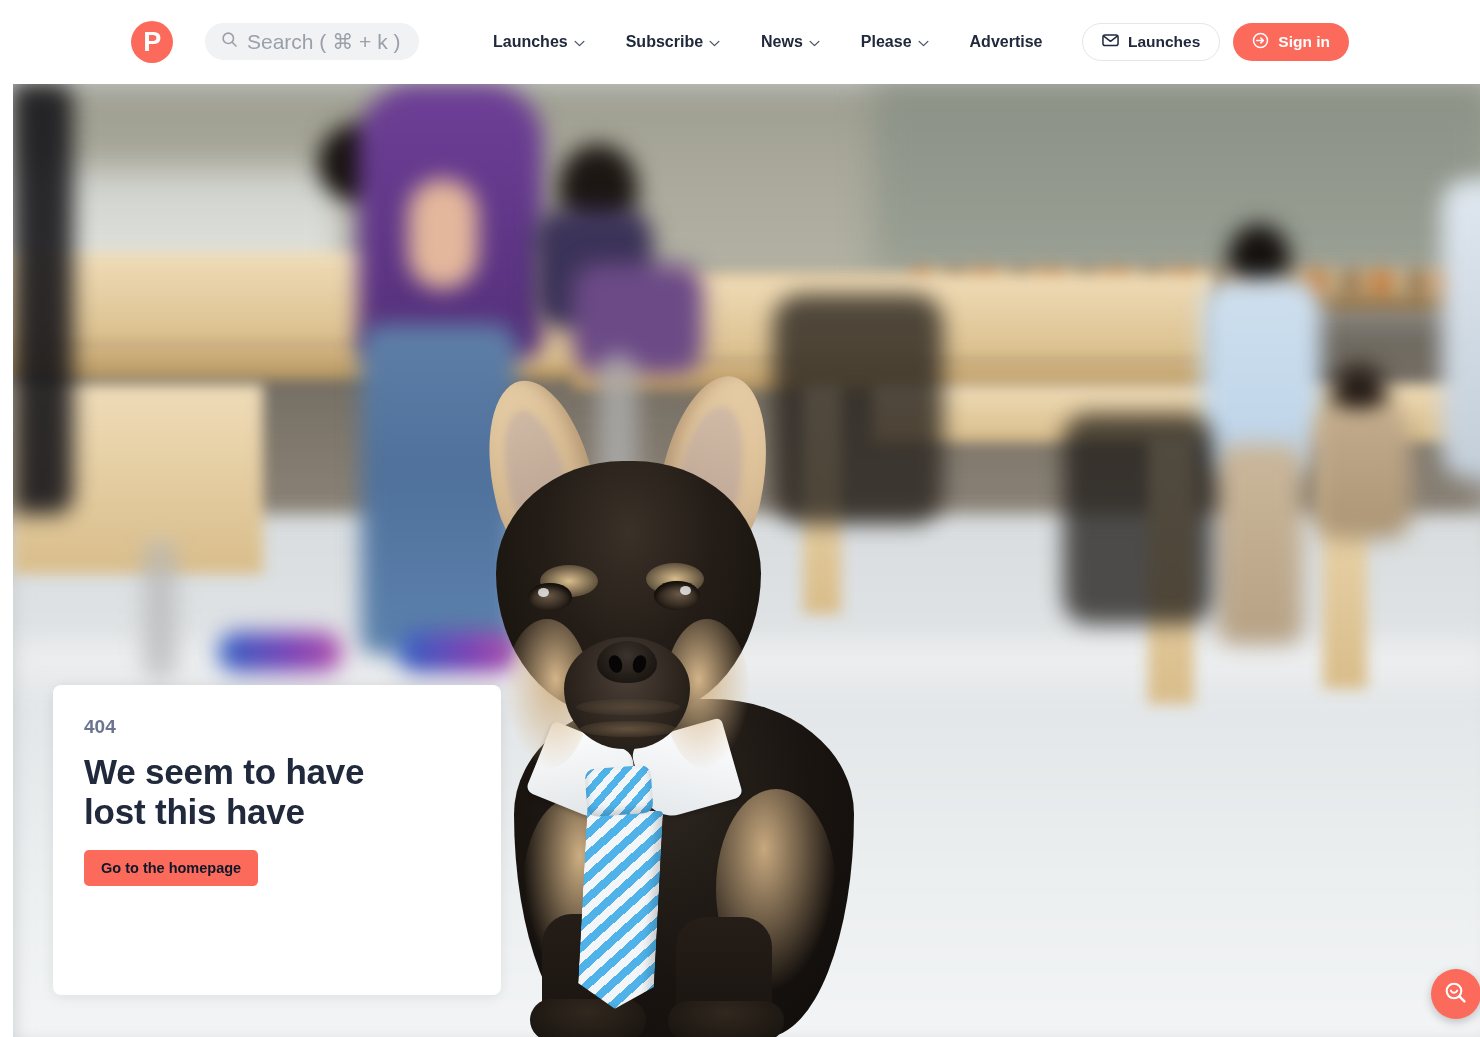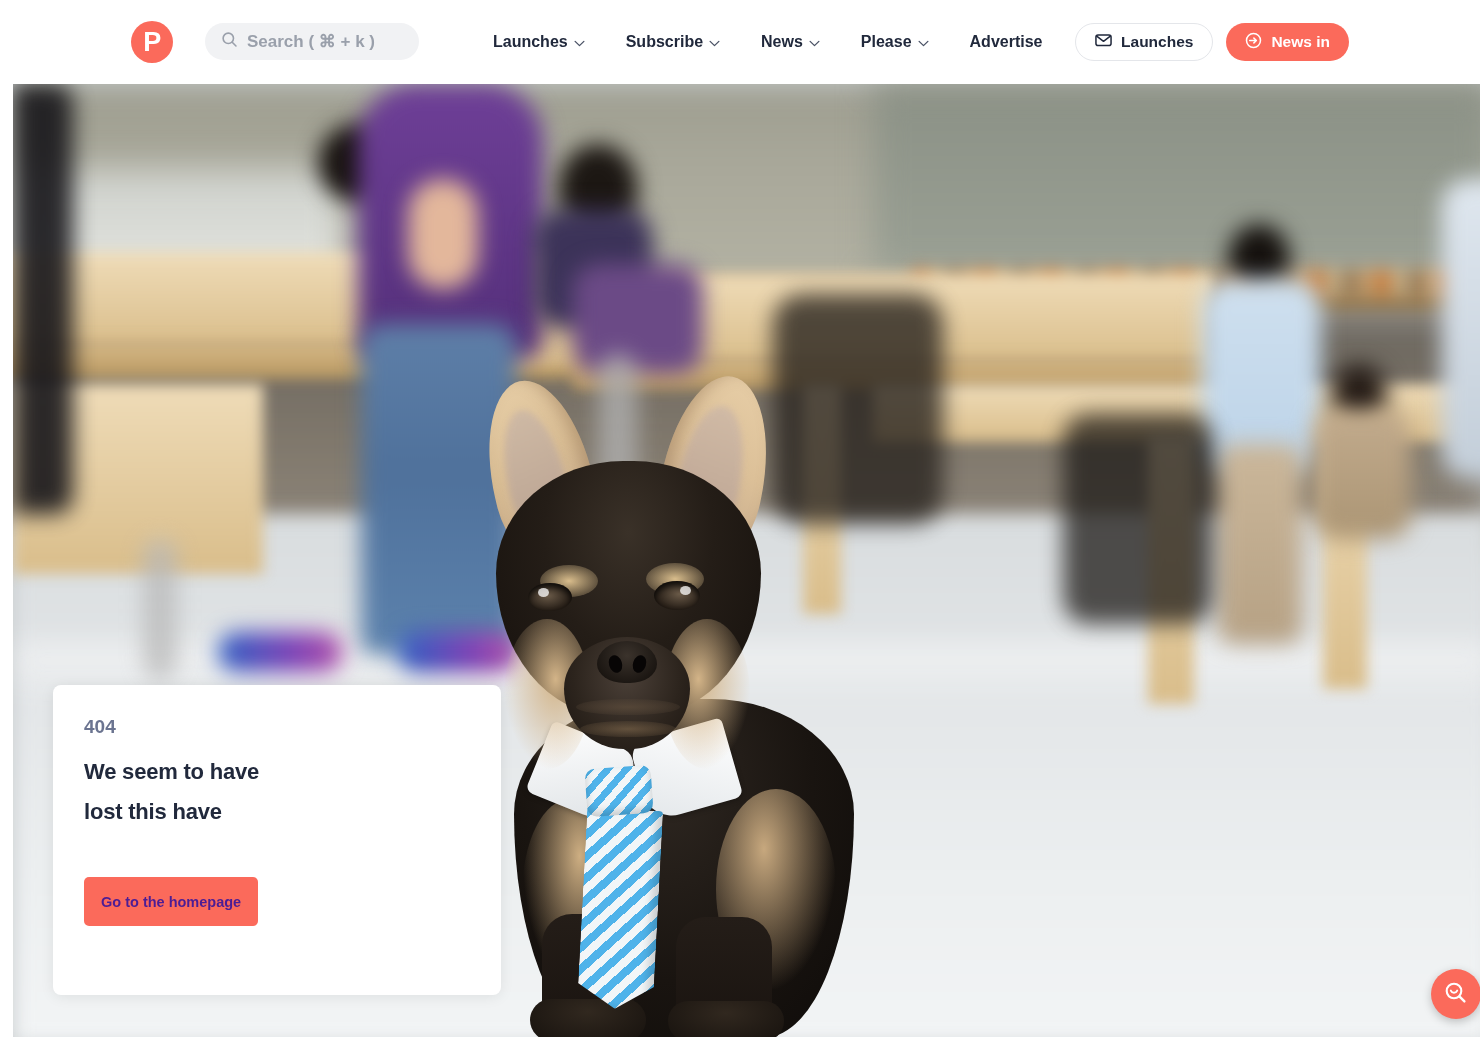--- a/index.html
+++ b/index.html
@@ -32,21 +32,21 @@
 
   .search-pill {
     position: absolute; left: 205px; top: 23px;
     width: 214px; height: 37px;
     background: #f1f2f4; border-radius: 19px;
     display: flex; align-items: center; padding-left: 16px;
     cursor: text;
   }
   .search-pill .magnifier { flex: 0 0 auto; margin-right: 9px; display: block; }
   .search-pill .ph {
-    color: #9aa0ab; font-size: 17px; white-space: nowrap; font-weight: bold;
+    color: #9aa0ab; font-size: 21px; white-space: nowrap;
   }
 
   .nav { position: absolute; left: 493px; top: 0; height: 84px;
          display: flex; align-items: center; gap: 0; }
   .nav-item {
     display: flex; align-items: center; gap: 6px;
     font-size: 16px; font-weight: bold; color: #21293c;
     margin-right: 41px; cursor: pointer; white-space: nowrap;
   }
   .nav-item:last-child { margin-right: 7px; }
@@ -330,34 +330,33 @@
     background: #ffffff; border-radius: 8px;
     box-shadow: 0 2px 14px rgba(0,0,0,.08);
     z-index: 30;
     padding: 31px;
   }
   .code {
     font-size: 19px; font-weight: bold; color: #6b7490;
     margin-bottom: 14px;
   }
   .headline {
-    font-size: 22px; line-height: 40px; font-weight: bold;
+    font-size: 35px; line-height: 40px; font-weight: bold;
     color: #21293c; margin-bottom: 18px; letter-spacing: -0.2px;
   }
   .blurb {
     font-size: 15.5px; line-height: 24px; color: #596077;
     max-width: 372px; margin-bottom: 22px;
   }
   .cta {
     display: inline-flex; align-items: center; justify-content: center;
-    height: 49px; padding: 0 17px; border: none; border-radius: 5px;
-    background: #fb6a5b; color: #4c1d95;
+    height: 36px; padding: 0 17px; border: none; border-radius: 5px;
+    background: #fb6a5b; color: #0f172a;
     font-size: 14.5px; font-weight: bold; cursor: pointer;
     font-family: "Liberation Sans", sans-serif;
-    margin-top: 27px;
   }
 
   
   .fab {
     position: absolute; right: 12px; bottom: 18px;
     width: 50px; height: 50px; border-radius: 50%;
     background: #fb6a5b; border: none; cursor: pointer;
     display: flex; align-items: center; justify-content: center;
     box-shadow: 0 3px 10px rgba(0,0,0,.22);
     z-index: 50;
@@ -432,21 +431,21 @@
     </button>
 
     <button class="btn-signin">
       <span>
         <svg width="17" height="17" viewBox="0 0 18 18" fill="none">
           <circle cx="9" cy="9" r="7.4" stroke="#ffffff" stroke-width="1.6"></circle>
           <path d="M5 9 H11.6" stroke="#ffffff" stroke-width="1.6" stroke-linecap="round"></path>
           <path d="M9.4 6.5 L12 9 L9.4 11.5" stroke="#ffffff" stroke-width="1.6" stroke-linecap="round" stroke-linejoin="round"></path>
         </svg>
       </span>
-      <span>News in</span>
+      <span>Sign in</span>
     </button>
   </div>
 </div>
 
 <div class="hero">
   <div class="photo">
 
     <div class="bg-wall"></div>
     <div class="bg-wall2"></div>
     <div class="bg-wall-left"></div>

